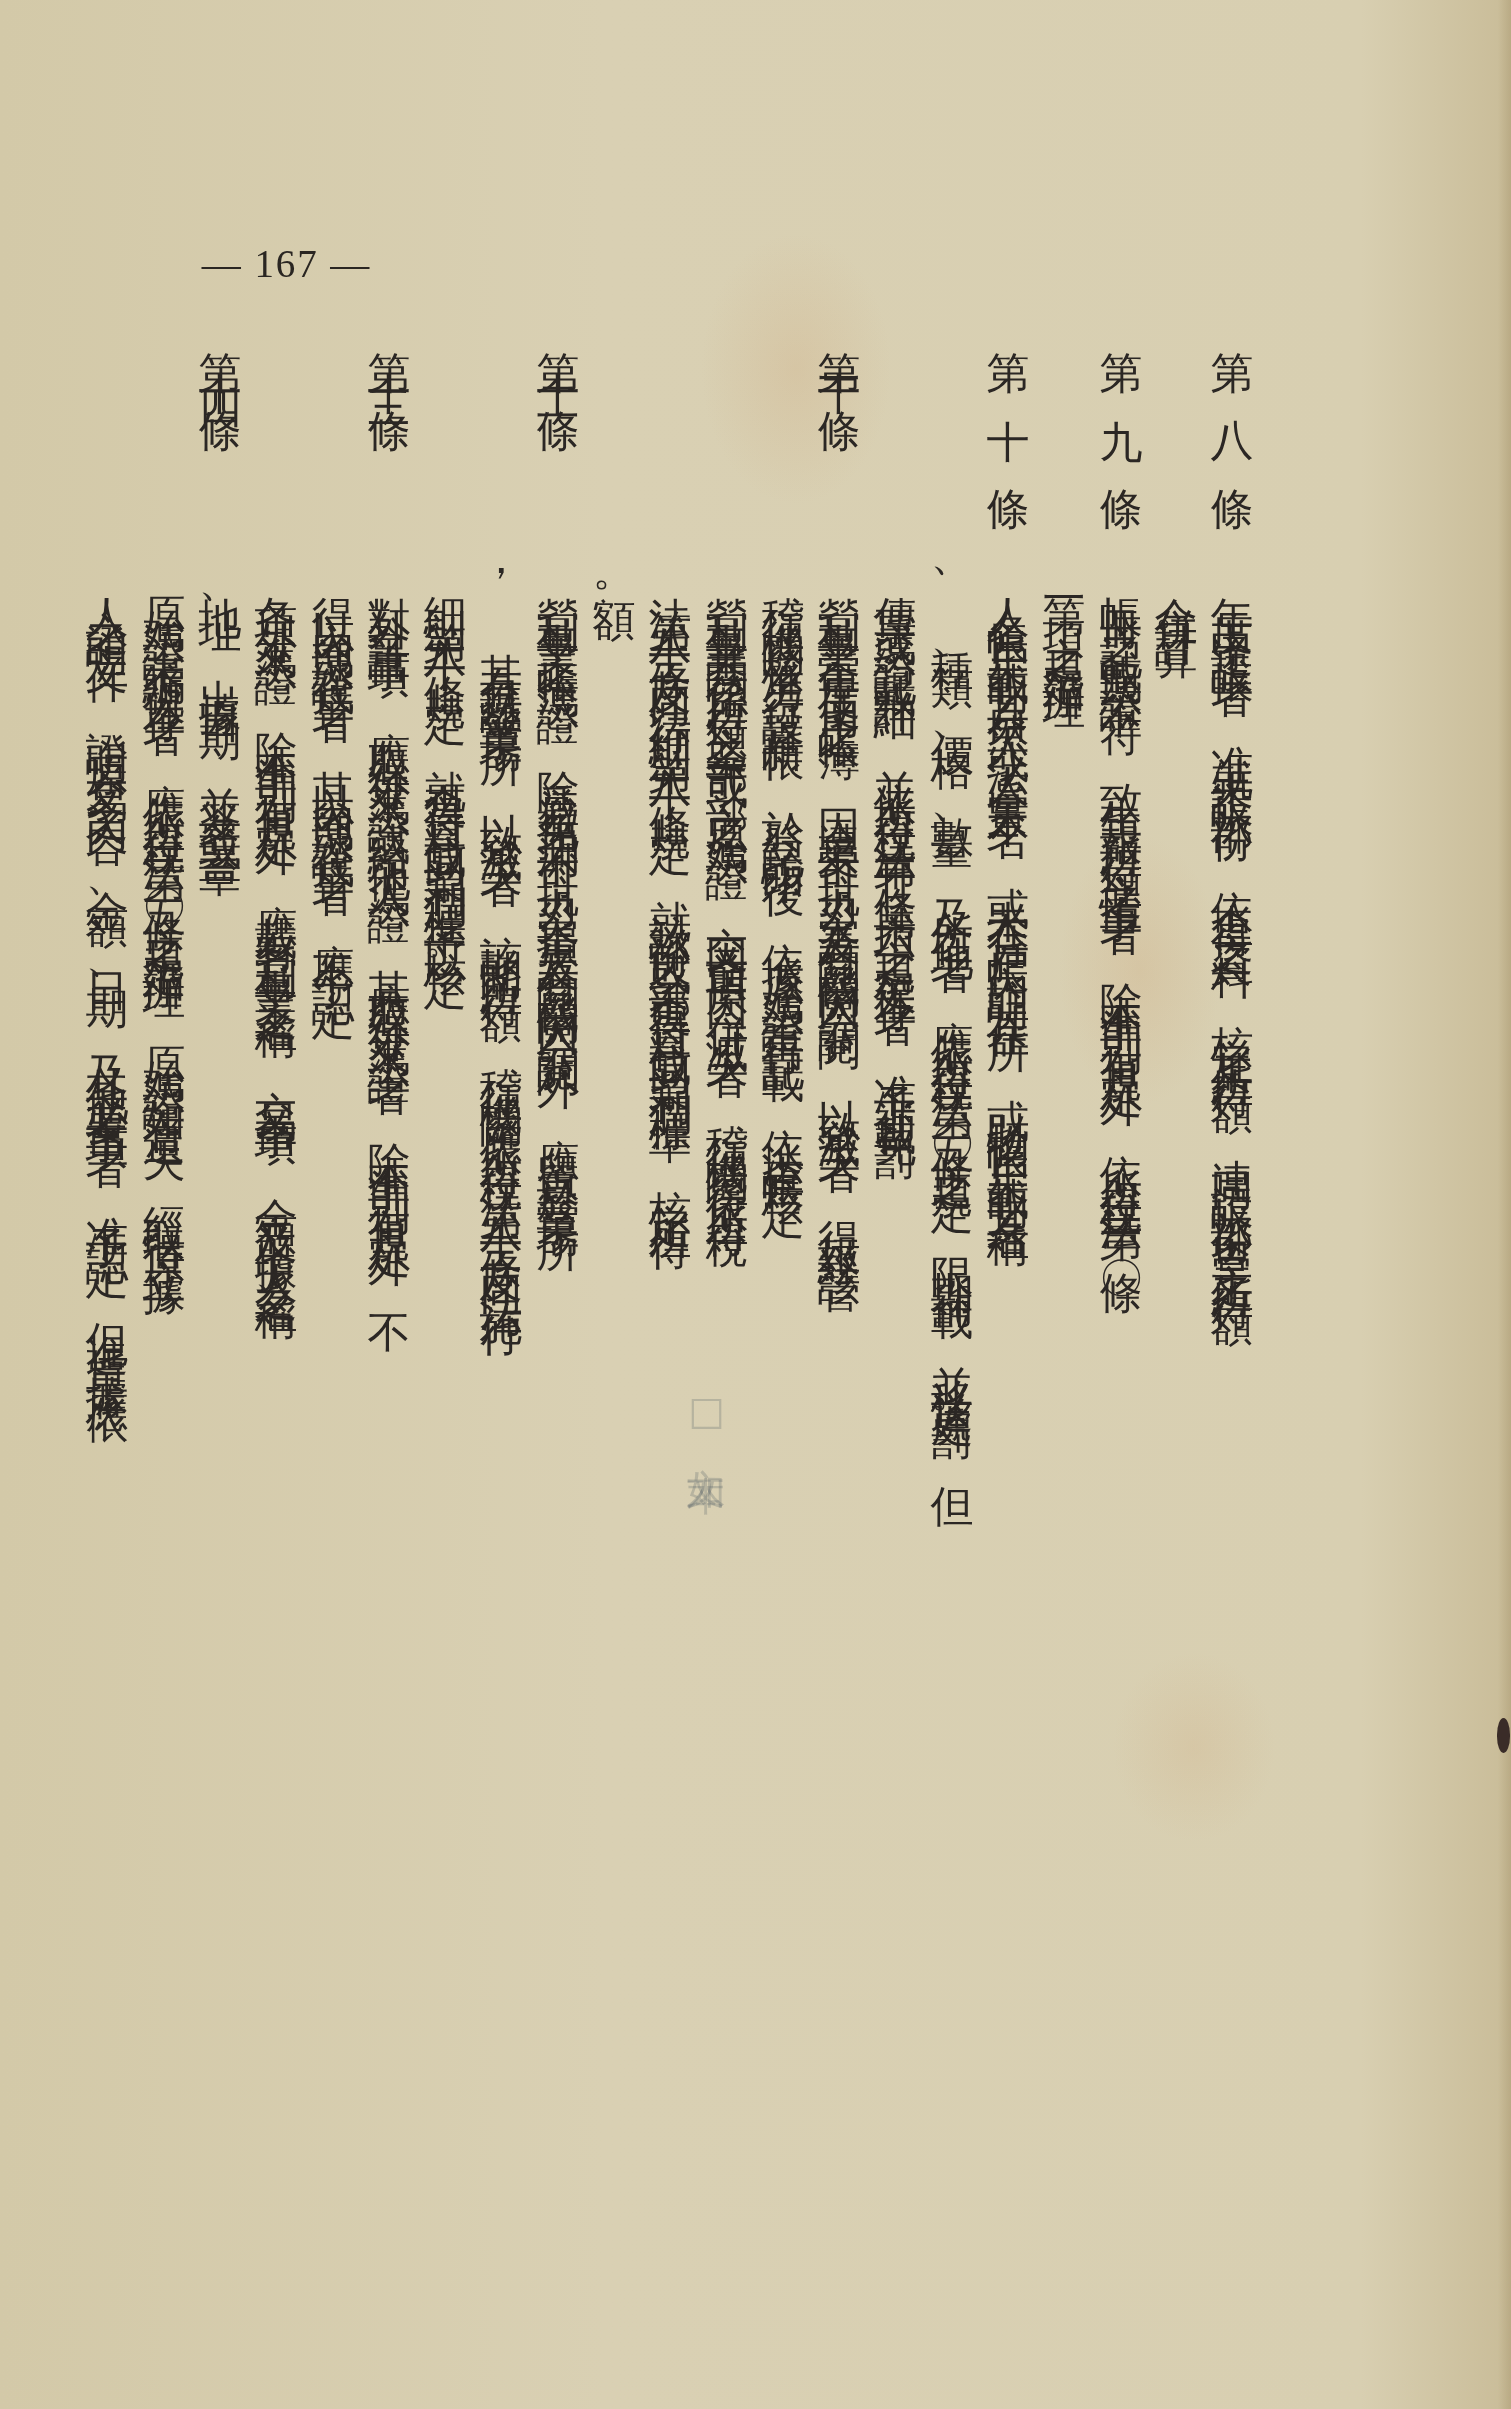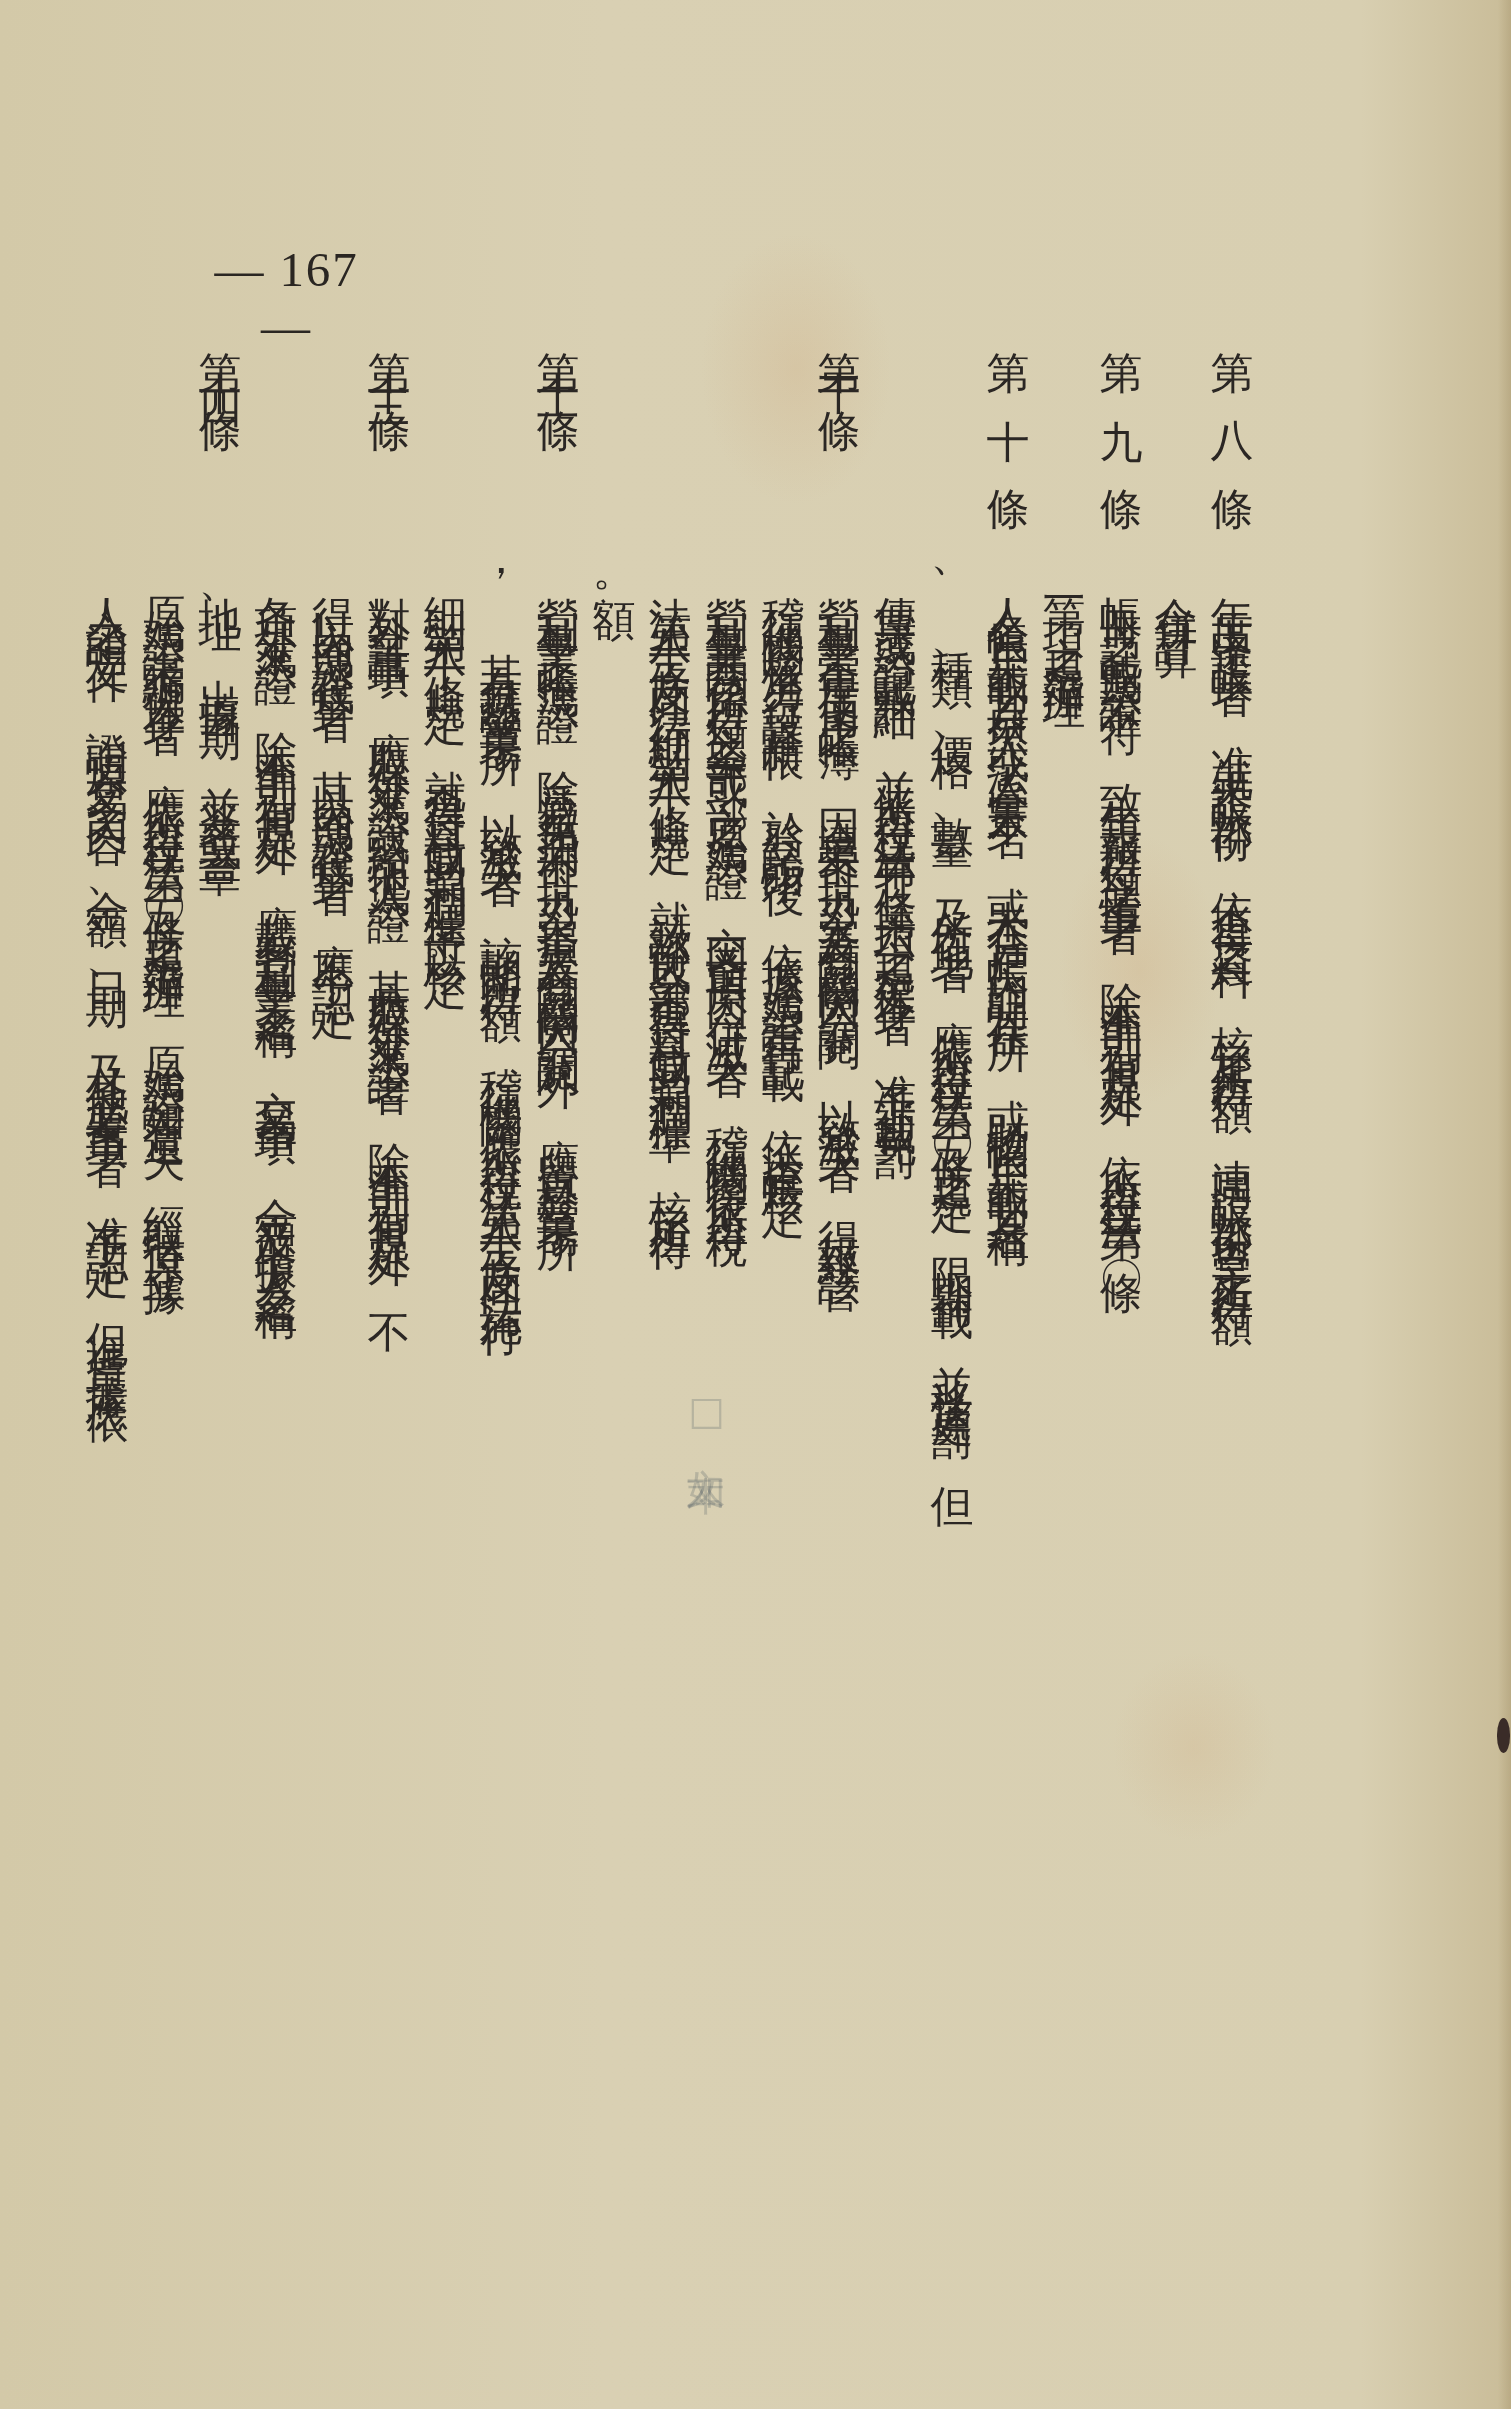--- a/index.html
+++ b/index.html
@@ -20,21 +20,21 @@
   .edge-right {
     position: absolute; right: 0; top: 0; width: 13.6px; height: 2409px;
     background: linear-gradient(90deg, rgba(160,140,100,0) 0%, #b8a983 100%);
   }
   .blot {
     position: absolute; right: 1.9px; top: 1718px; width: 13.6px; height: 35px;
     background: #3a2c28; border-radius: 50%;
   }
   .page-number {
     position: absolute; left: 199px; top: 241px; width: 175px;
-    font-size: 49px; color: #2a2622; text-align: center; letter-spacing: 1.9px;
+    font-size: 39px; color: #2a2622; text-align: center; letter-spacing: 1.9px;
     font-family: "Liberation Serif", serif;
   }
   .col {
     position: absolute;
     writing-mode: vertical-rl;
     text-orientation: upright;
     font-size: 43px;
     line-height: 49px;
     letter-spacing: 13px;
     color: #2b2724;

